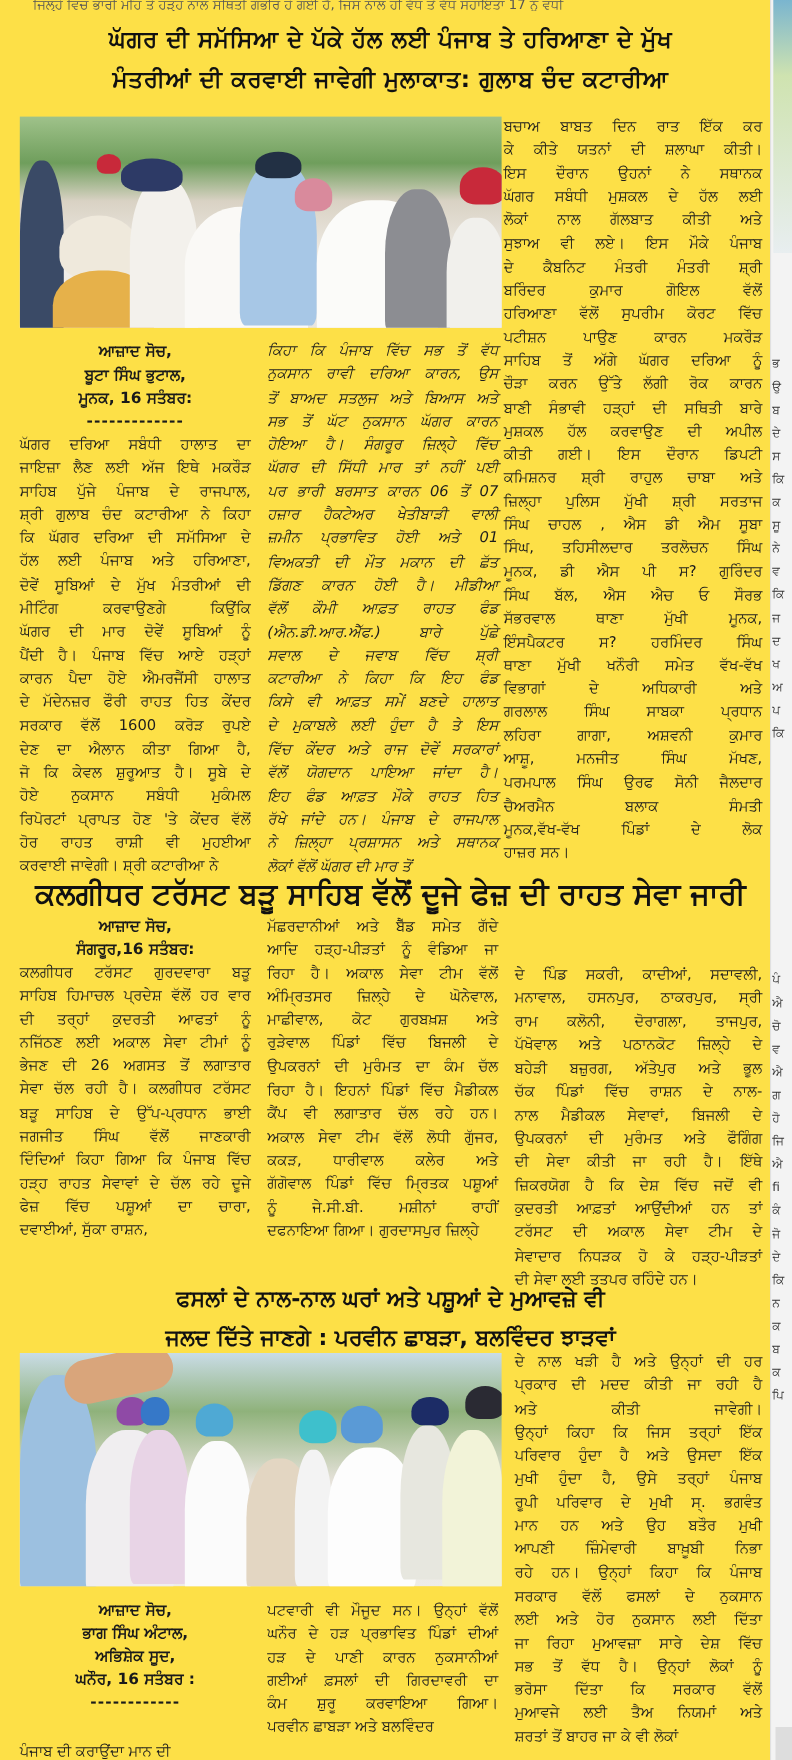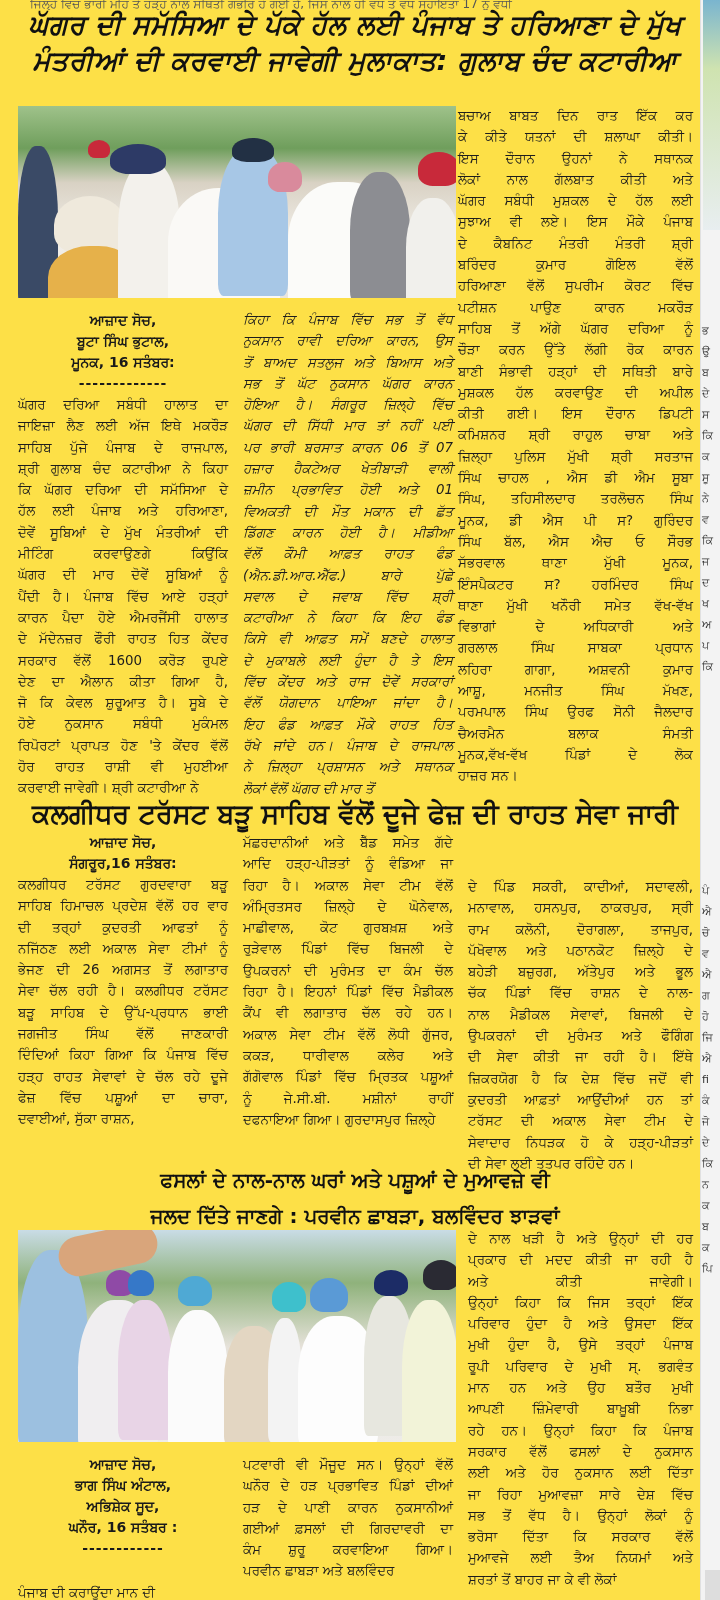--- a/index.html
+++ b/index.html
@@ -4,21 +4,21 @@
 <style>
   html, body { margin:0; padding:0; }
   body { width:720px; height:1600px; overflow:hidden; background:#ffffff; font-family:"DejaVu Sans", sans-serif; color:#1a1a1a; position:relative; }
   .page { position:absolute; left:0; top:0; width:700px; height:1600px; background:#fde047; }
   .edge { position:absolute; left:700px; top:0; width:20px; height:1600px; background:#f3f3f3; border-left:1px solid #e0e0e0; overflow:hidden; }
   .edge .photo1 { position:absolute; left:2px; top:0; width:18px; height:230px; background:linear-gradient(180deg,#7ab5cf,#cfe3b0 30%,#e8eef0); }
   .edge .photo2 { position:absolute; left:4px; top:1570px; width:16px; height:30px; background:#ddd; }
   .edge .frag { position:absolute; left:1px; font-size:11px; color:#333; line-height:21px; white-space:pre; }
   .topstrip { position:absolute; left:30px; top:0; width:640px; height:10px; overflow:hidden; font-size:12px; color:#555; line-height:8px; white-space:nowrap; }
   .headline { position:absolute; left:20px; width:670px; text-align:center; font-weight:bold; color:#111; line-height:36px; }
-  .h1 { top:7px; font-size:27px; letter-spacing:0.5px;font-style:italic; }
+  .h1 { top:18px; font-size:21px; letter-spacing:0.5px; }
   .h2 { top:796px; font-size:27px; }
   .h3 { top:1162px; font-size:20px; }
   .photo { position:absolute; overflow:hidden; }
   .p1 { left:18px; top:106px; width:438px; height:192px; background:linear-gradient(180deg,#9fc28a 0%,#6f9e5c 22%,#d9d2c4 40%,#f2efea 70%,#e9e5de 100%); }
   .p2 { left:18px; top:1230px; width:438px; height:212px; background:linear-gradient(180deg,#c9dce6 0%,#8fb27b 25%,#e6e2da 55%,#eeece8 100%); }
   .person { position:absolute; border-radius:45% 45% 8% 8%; }
   .turban { position:absolute; border-radius:50% 50% 35% 35%; }
   .col { position:absolute; font-size:13.4px; line-height:21.3px; text-align:justify; text-align-last:justify; color:#1d1d1d; }
   .col p { margin:0; }
   .col .last { text-align-last:left; }
@@ -104,22 +104,22 @@
       <p>ਵੱਲੋਂ ਯੋਗਦਾਨ ਪਾਇਆ ਜਾਂਦਾ ਹੈ।</p>
       <p>ਇਹ ਫੰਡ ਆਫ਼ਤ ਮੌਕੇ ਰਾਹਤ ਹਿਤ</p>
       <p>ਰੱਖੇ ਜਾਂਦੇ ਹਨ। ਪੰਜਾਬ ਦੇ ਰਾਜਪਾਲ</p>
       <p>ਨੇ ਜ਼ਿਲ੍ਹਾ ਪ੍ਰਸ਼ਾਸਨ ਅਤੇ ਸਥਾਨਕ</p>
       <p class="last">ਲੋਕਾਂ ਵੱਲੋਂ ਘੱਗਰ ਦੀ ਮਾਰ ਤੋਂ</p>
     </div>
   <div class="col" id="a1c3" style="left:458px;top:105px;width:235px;">
       <p>ਬਚਾਅ ਬਾਬਤ ਦਿਨ ਰਾਤ ਇੱਕ ਕਰ</p>
       <p>ਕੇ ਕੀਤੇ ਯਤਨਾਂ ਦੀ ਸ਼ਲਾਘਾ ਕੀਤੀ।</p>
       <p>ਇਸ ਦੌਰਾਨ ਉਹਨਾਂ ਨੇ ਸਥਾਨਕ</p>
+      <p>ਘੱਗਰ ਸਬੰਧੀ ਮੁਸ਼ਕਲ ਦੇ ਹੱਲ ਲਈ</p>
       <p>ਲੋਕਾਂ ਨਾਲ ਗੱਲਬਾਤ ਕੀਤੀ ਅਤੇ</p>
-      <p>ਘੱਗਰ ਸਬੰਧੀ ਮੁਸ਼ਕਲ ਦੇ ਹੱਲ ਲਈ</p>
       <p>ਸੁਝਾਅ ਵੀ ਲਏ। ਇਸ ਮੌਕੇ ਪੰਜਾਬ</p>
       <p>ਦੇ ਕੈਬਨਿਟ ਮੰਤਰੀ ਮੰਤਰੀ ਸ਼੍ਰੀ</p>
       <p>ਬਰਿੰਦਰ ਕੁਮਾਰ ਗੋਇਲ ਵੱਲੋਂ</p>
       <p>ਹਰਿਆਣਾ ਵੱਲੋਂ ਸੁਪਰੀਮ ਕੋਰਟ ਵਿੱਚ</p>
       <p>ਪਟੀਸ਼ਨ ਪਾਉਣ ਕਾਰਨ ਮਕਰੌੜ</p>
       <p>ਸਾਹਿਬ ਤੋਂ ਅੱਗੇ ਘੱਗਰ ਦਰਿਆ ਨੂੰ</p>
       <p>ਚੌੜਾ ਕਰਨ ਉੱਤੇ ਲੱਗੀ ਰੋਕ ਕਾਰਨ</p>
       <p>ਬਾਣੀ ਸੰਭਾਵੀ ਹੜ੍ਹਾਂ ਦੀ ਸਥਿਤੀ ਬਾਰੇ</p>
       <p>ਮੁਸ਼ਕਲ ਹੱਲ ਕਰਵਾਉਣ ਦੀ ਅਪੀਲ</p>
       <p>ਕੀਤੀ ਗਈ। ਇਸ ਦੌਰਾਨ ਡਿਪਟੀ</p>

